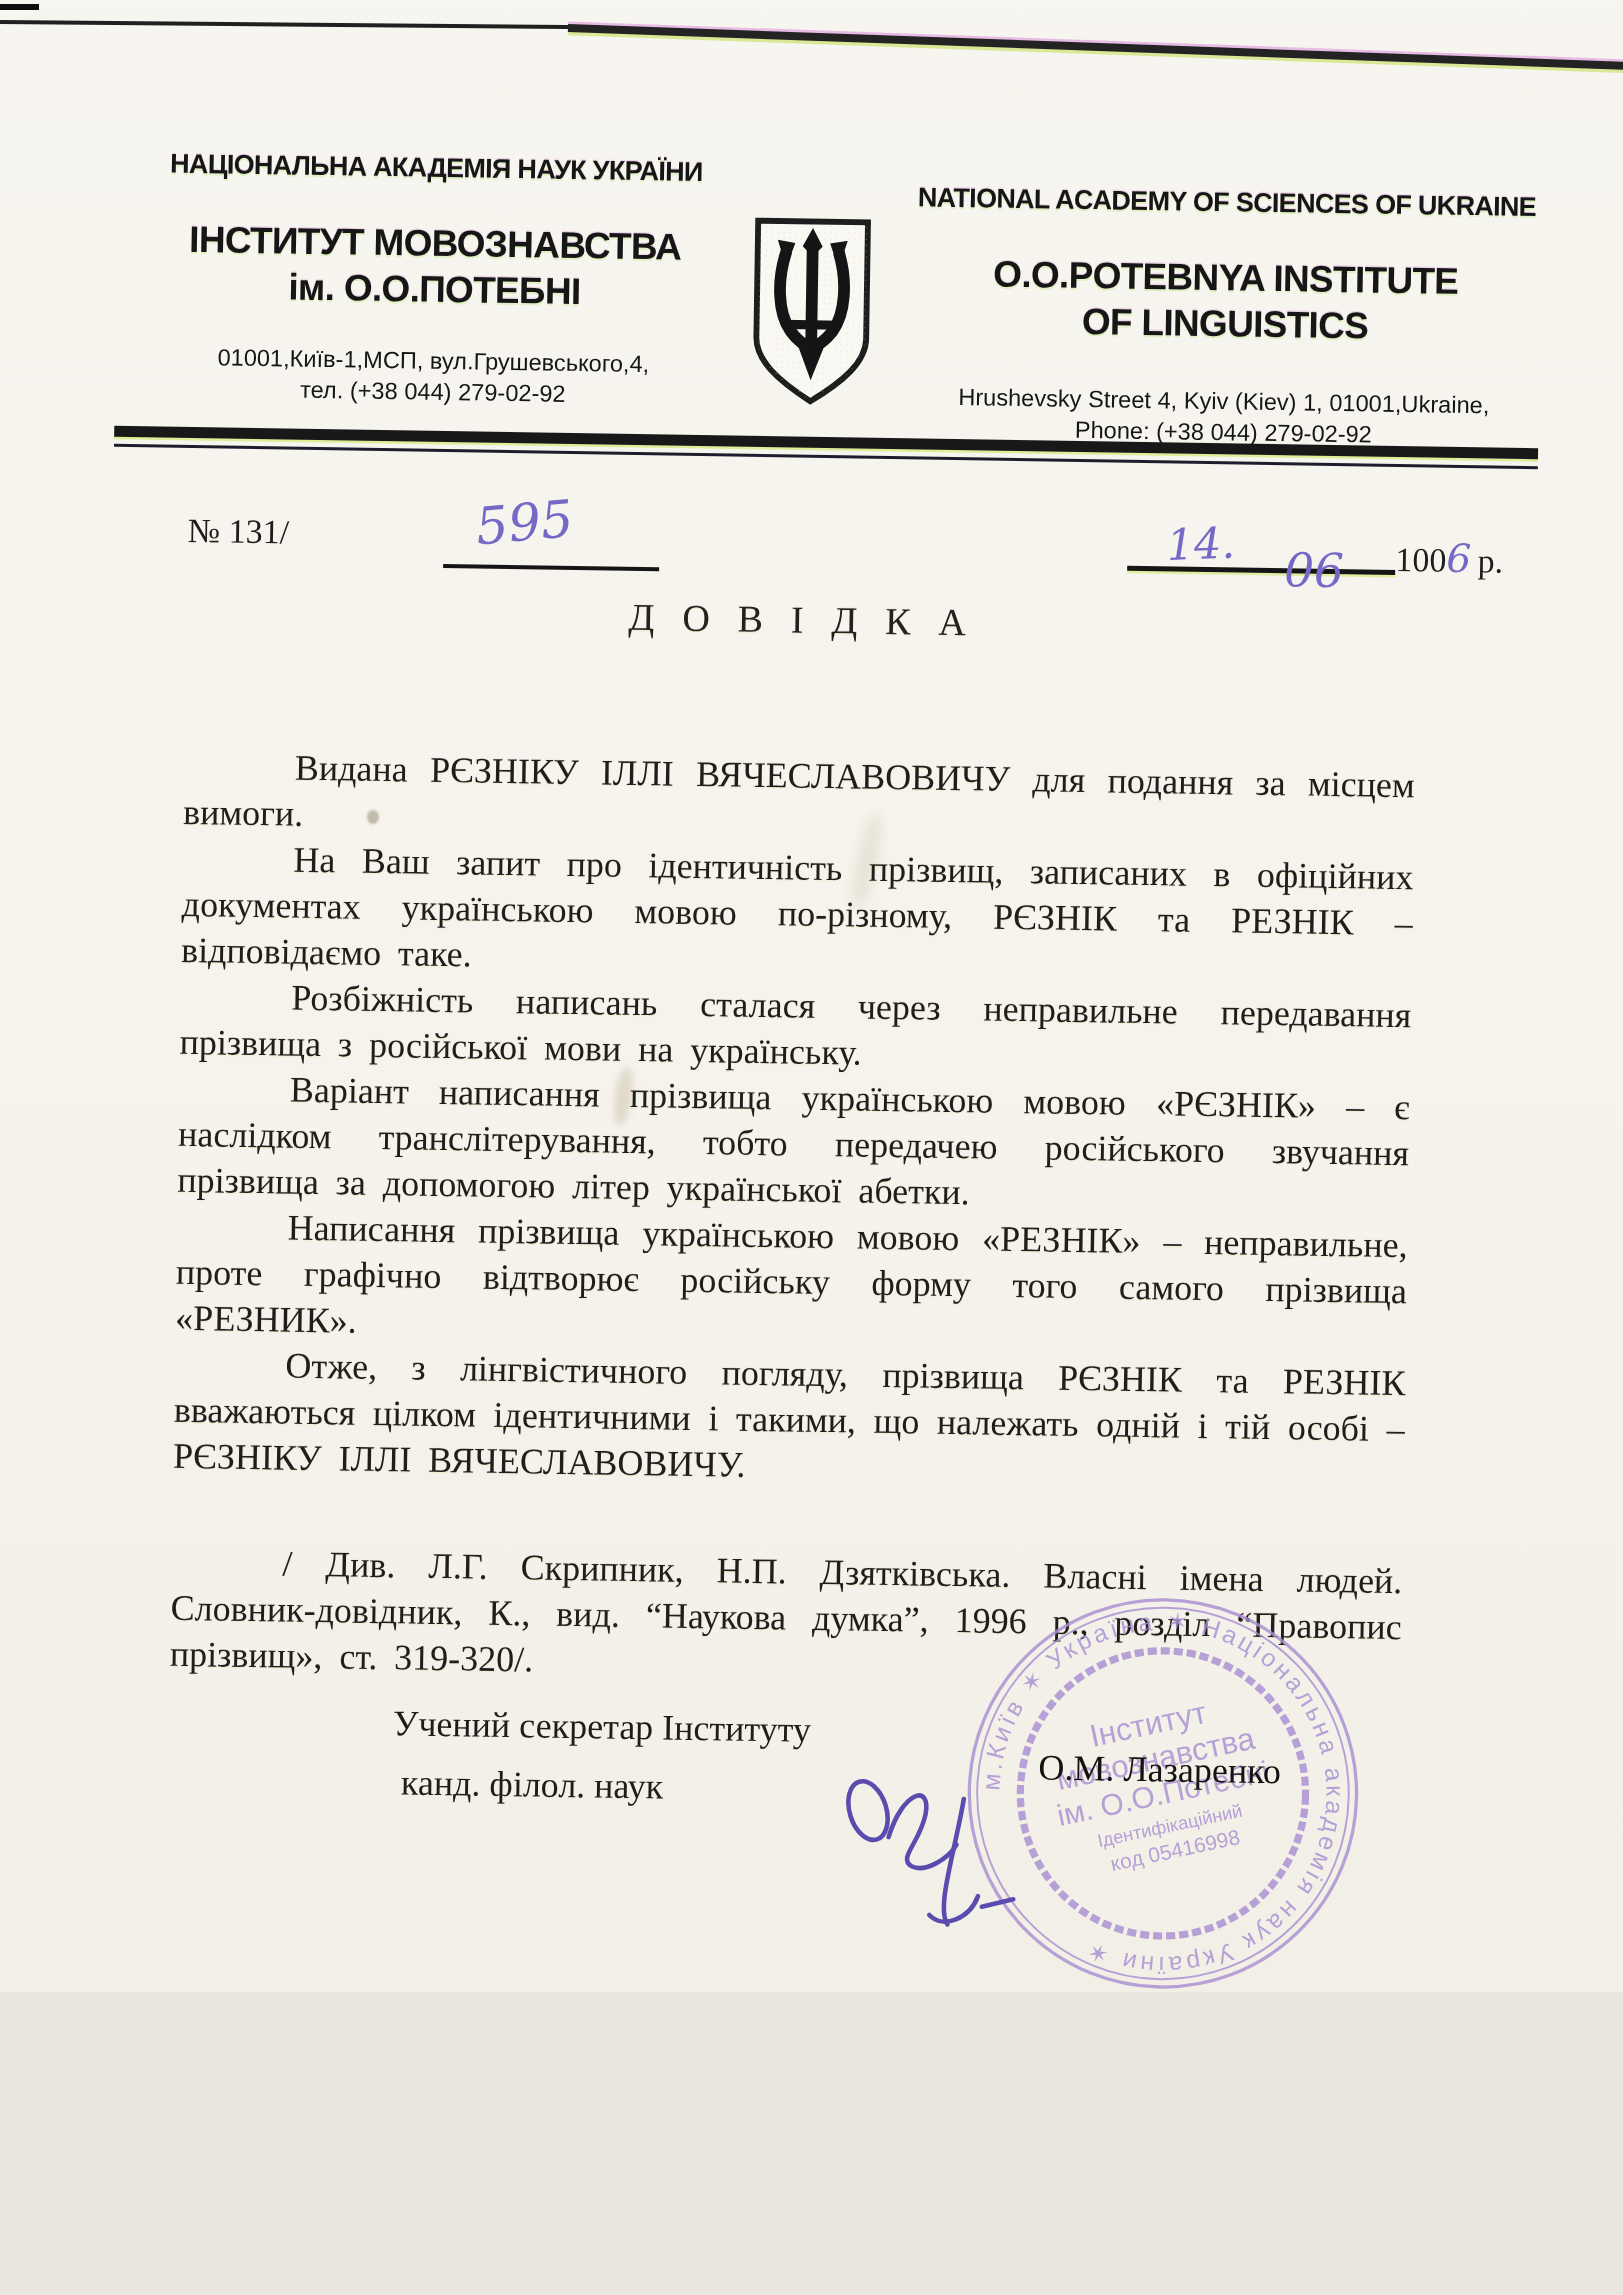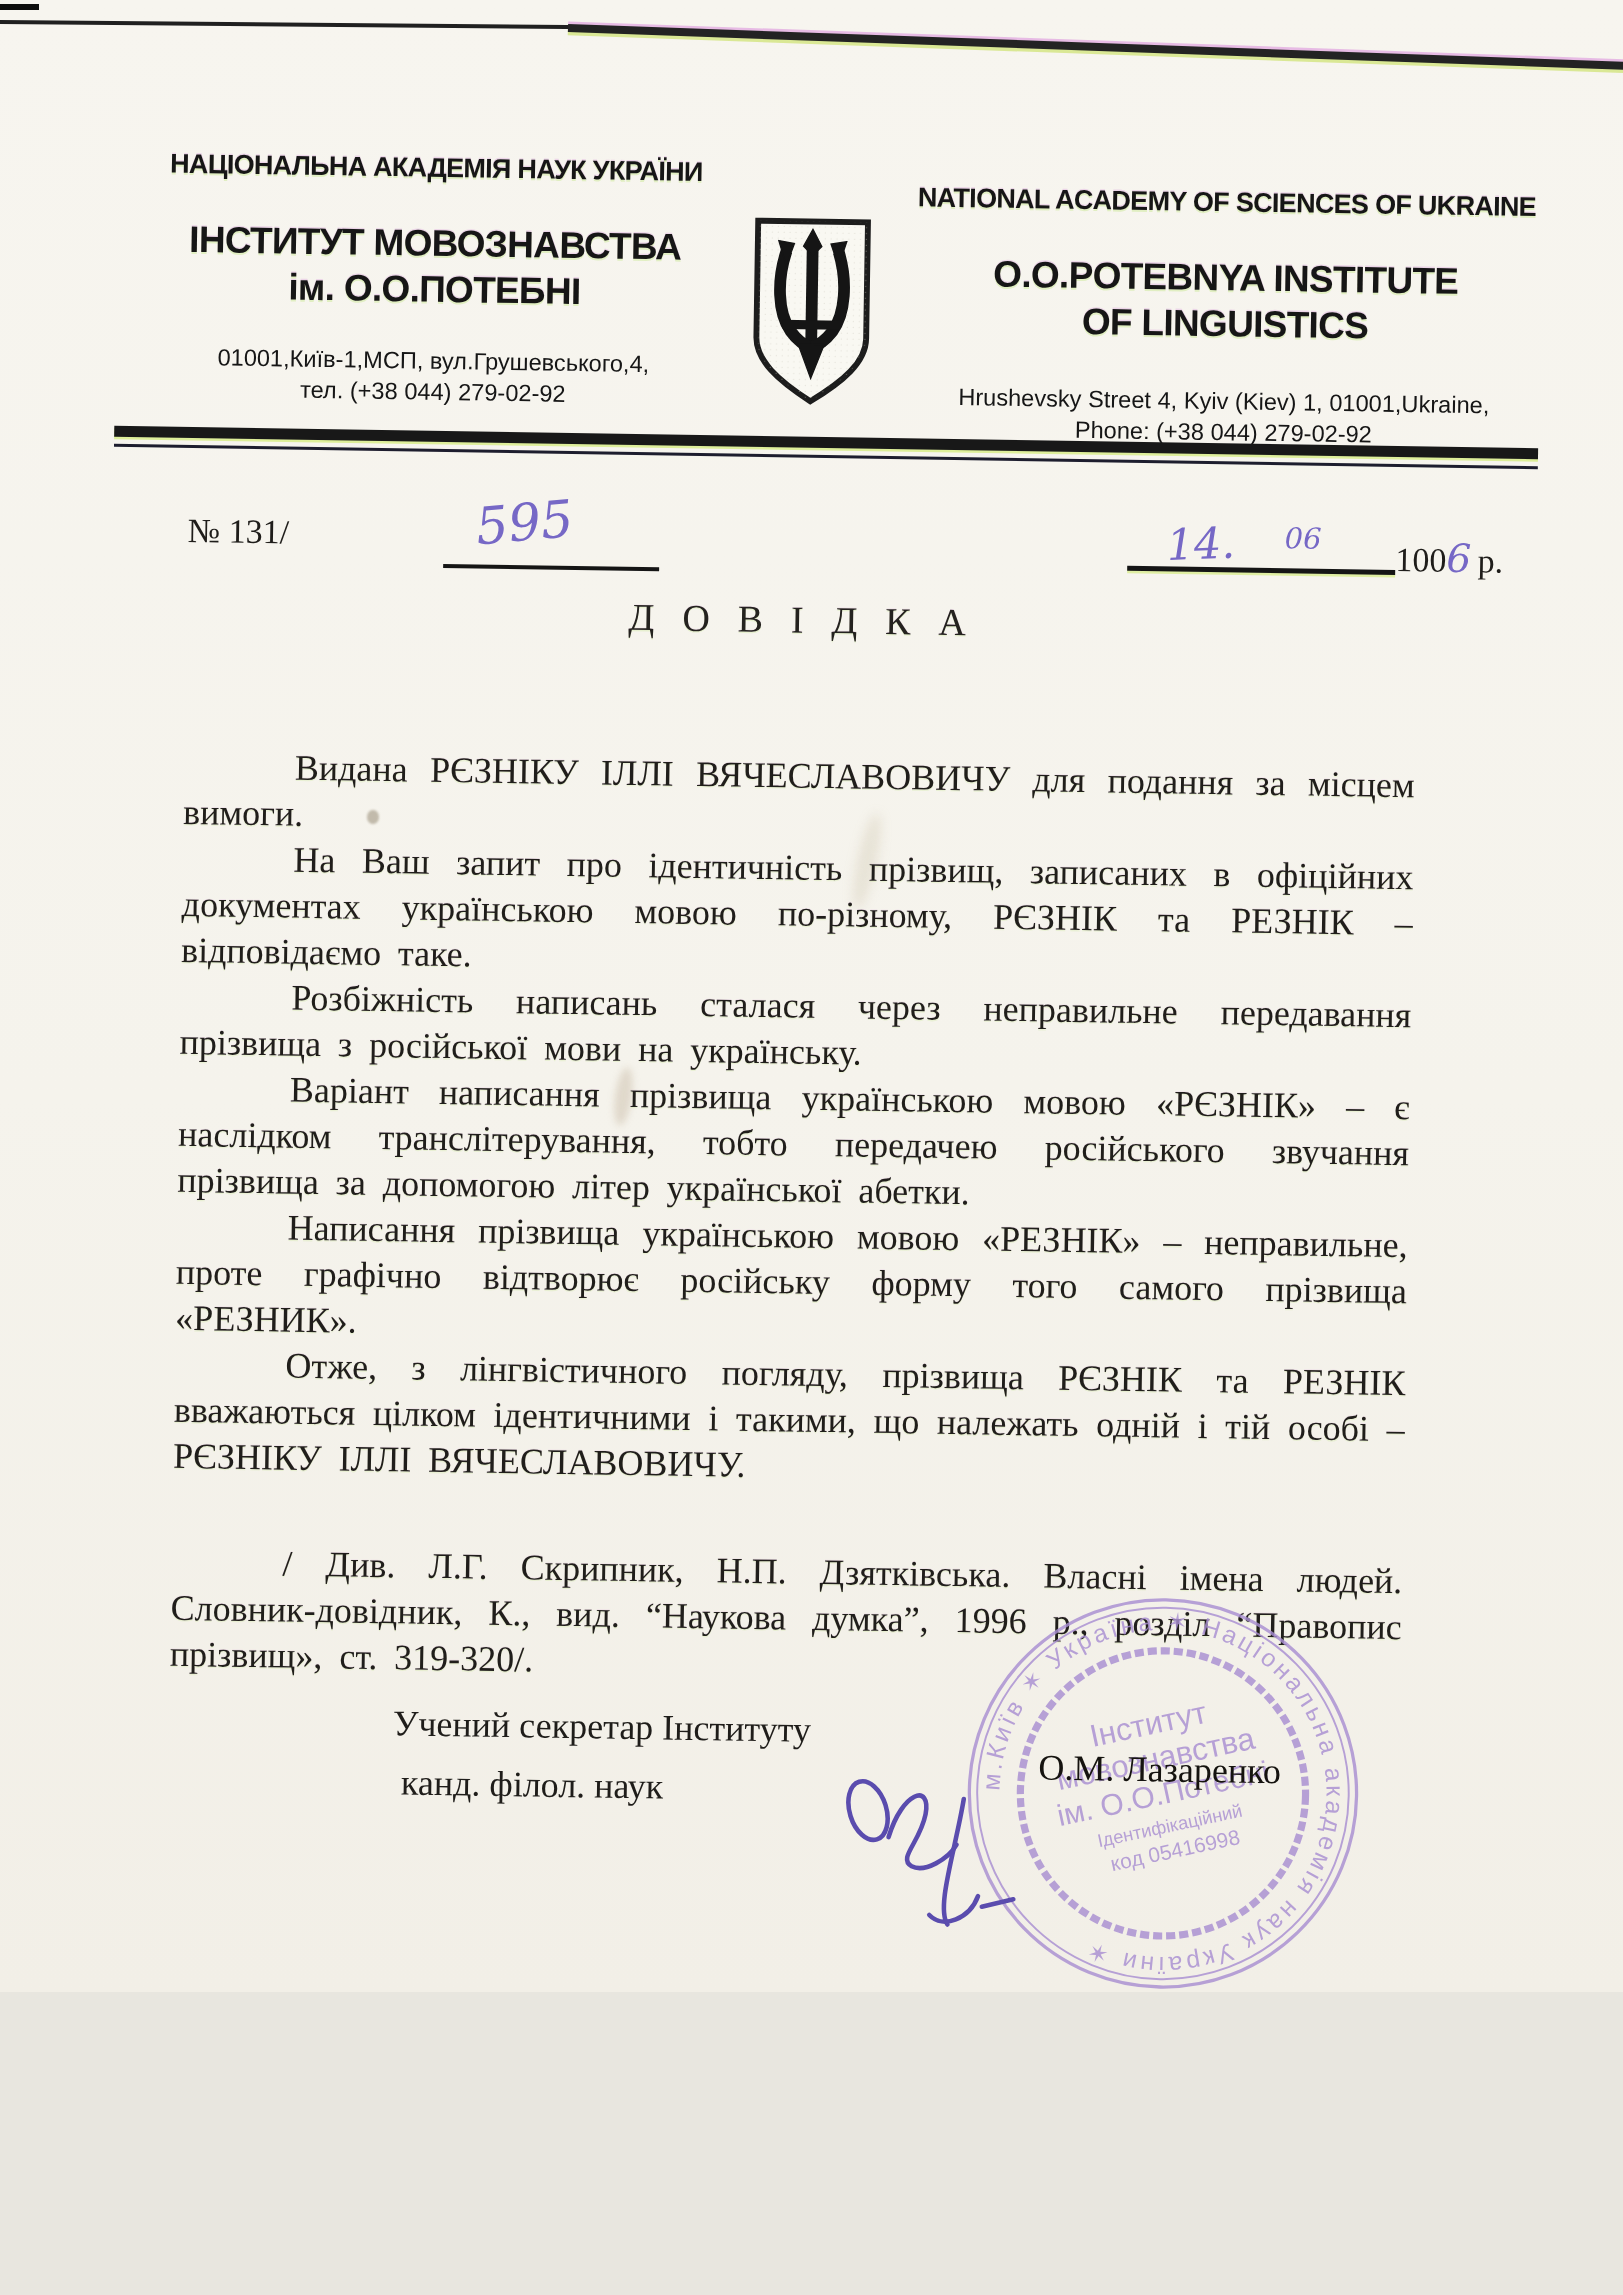--- a/index.html
+++ b/index.html
@@ -44,21 +44,21 @@
     box-shadow:0 2.6px 0 rgba(190,230,50,.45);}
   .rule-thin{position:absolute;left:121px;top:445px;width:1424px;height:3.3px;background:#1d1d2e;}
   
   .ref-prefix{position:absolute;left:196px;top:512px;font-size:34px;}
   .u-line{position:absolute;background:#151515;}
   .u-ref{left:452px;top:560px;width:216px;height:3.9px;}
   .u-date{left:1136px;top:551px;width:268px;height:4.6px;box-shadow:0 2.6px 0 rgba(190,230,50,.4);}
   .hand{font-family:"DejaVu Serif","Liberation Serif",serif;font-style:italic;color:#7668c6;}
   .hand-ref{position:absolute;left:484px;top:488px;font-size:51px;transform:rotate(-6deg);}
   .hand-day{position:absolute;left:1175px;top:503px;font-size:43px;transform:rotate(-3deg);}
-  .hand-month{position:absolute;left:1293px;top:504px;font-size:29px;}
+  .hand-month{position:absolute;left:1293px;top:525px;font-size:47px;}
   .date-year{position:absolute;left:1404px;top:516px;font-size:34px;}
   .date-year .hand{font-size:39px;}
   .date-year .suffix{margin-left:6.5px;}
   
   .title{position:absolute;left:196px;top:588px;width:1231px;text-align:center;
     font-size:38px;letter-spacing:9.2px;color:#24221f;
     text-shadow:0 1.3px 0 rgba(150,220,40,.15),0 -0.7px 0 rgba(190,70,200,.12);}
   .body-block{position:absolute;left:196px;top:743px;width:1231px;}
   .body-block p,.footnote{
     margin:0;font-size:36px;line-height:46px;text-align:justify;

